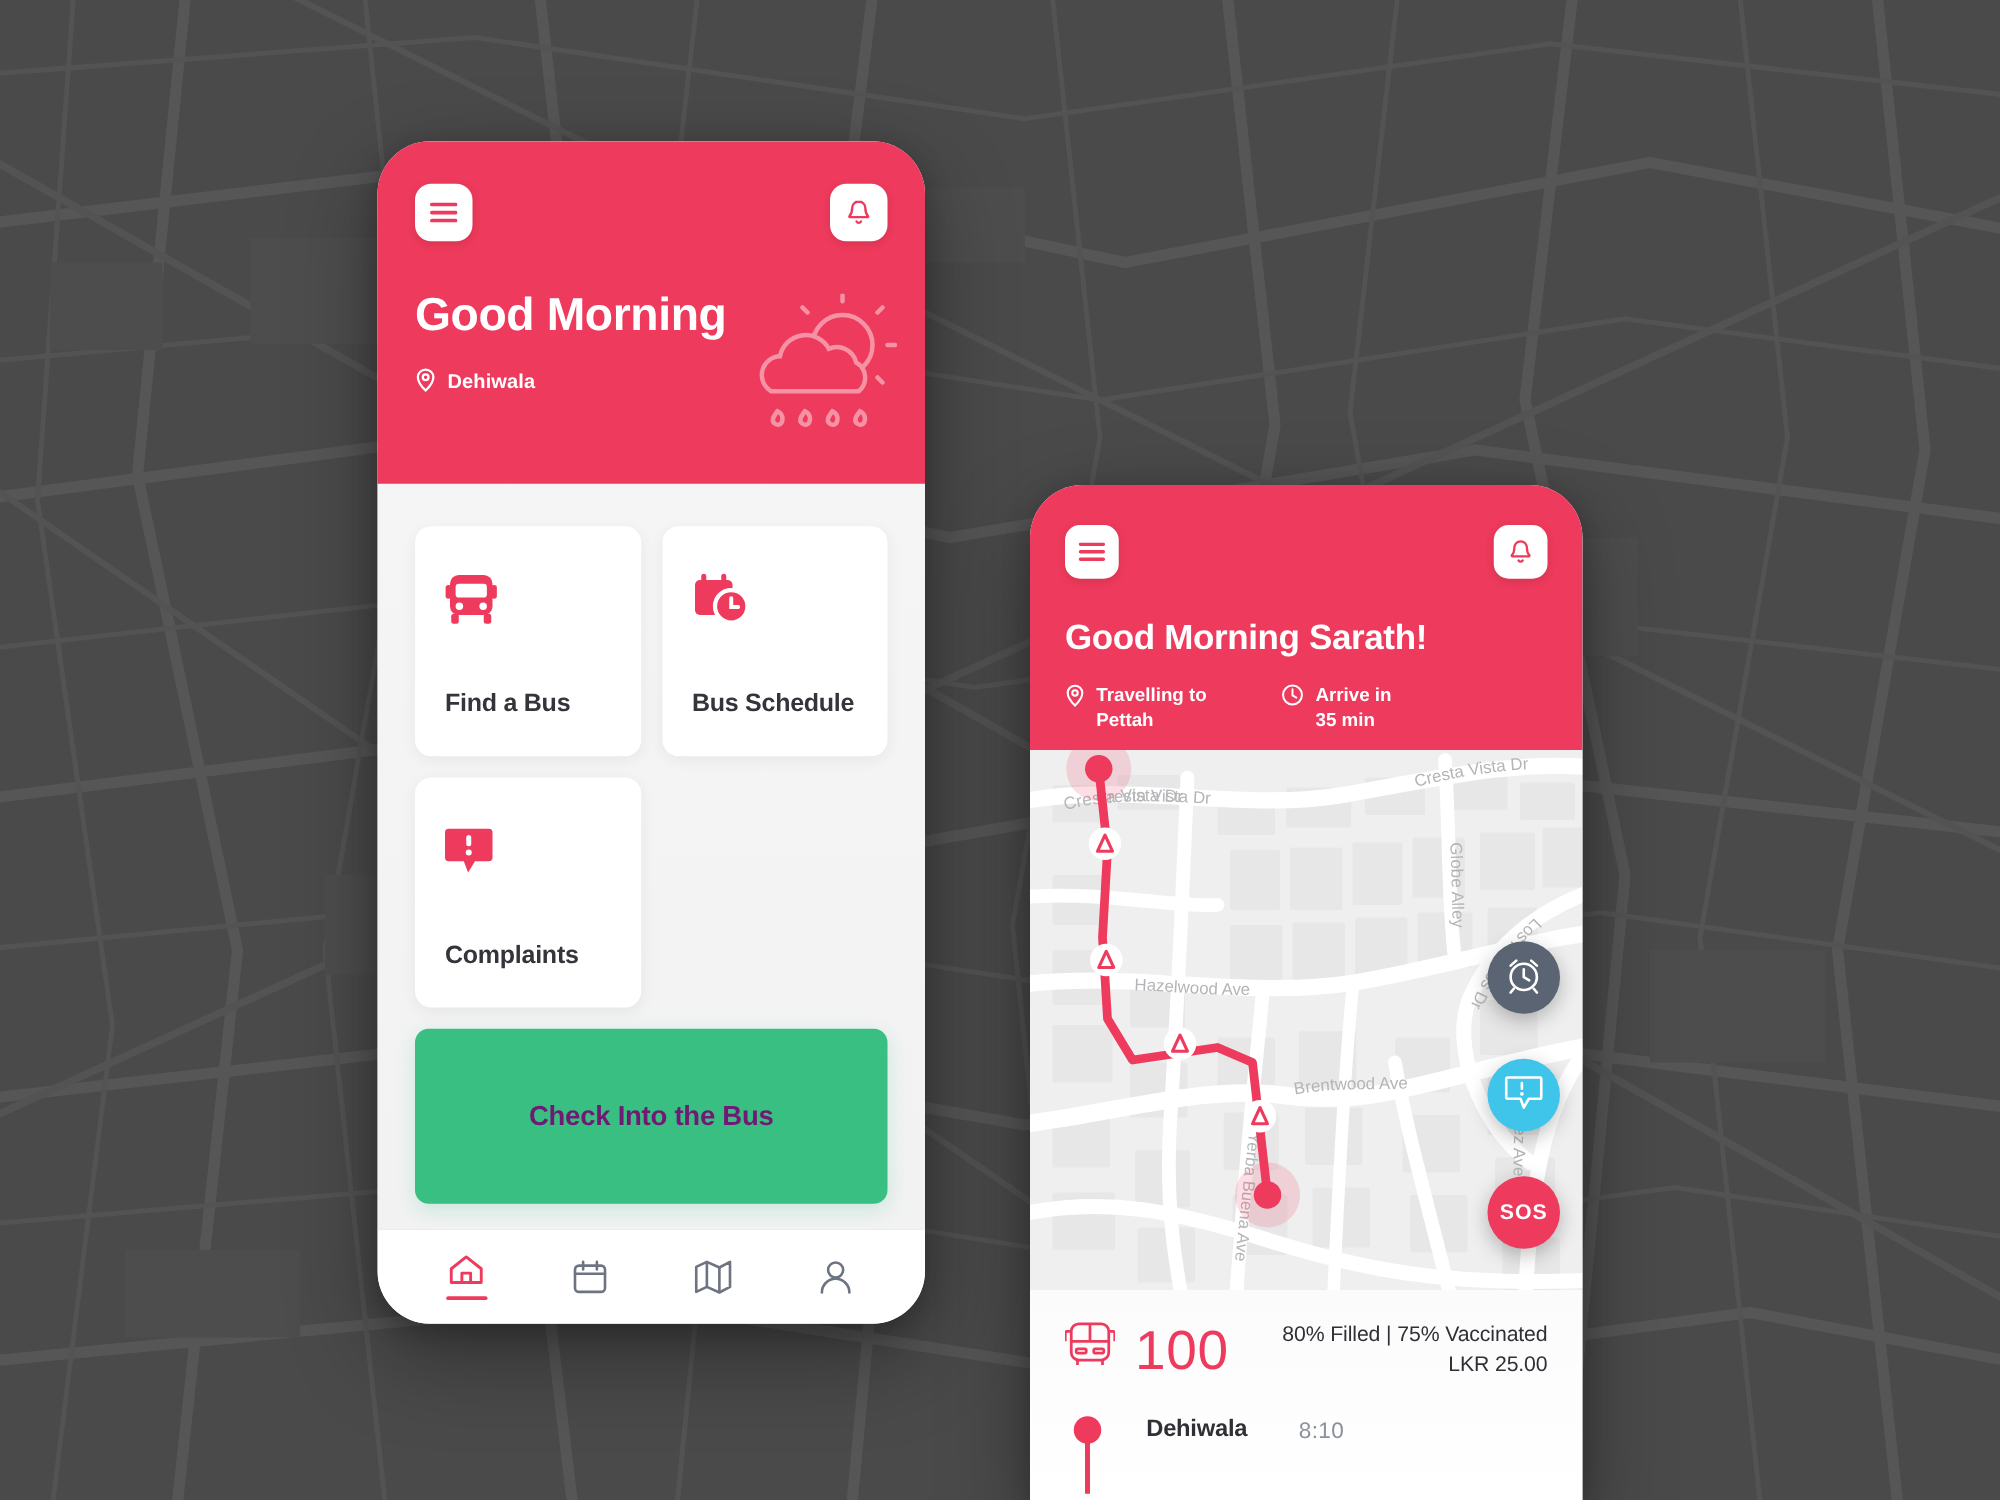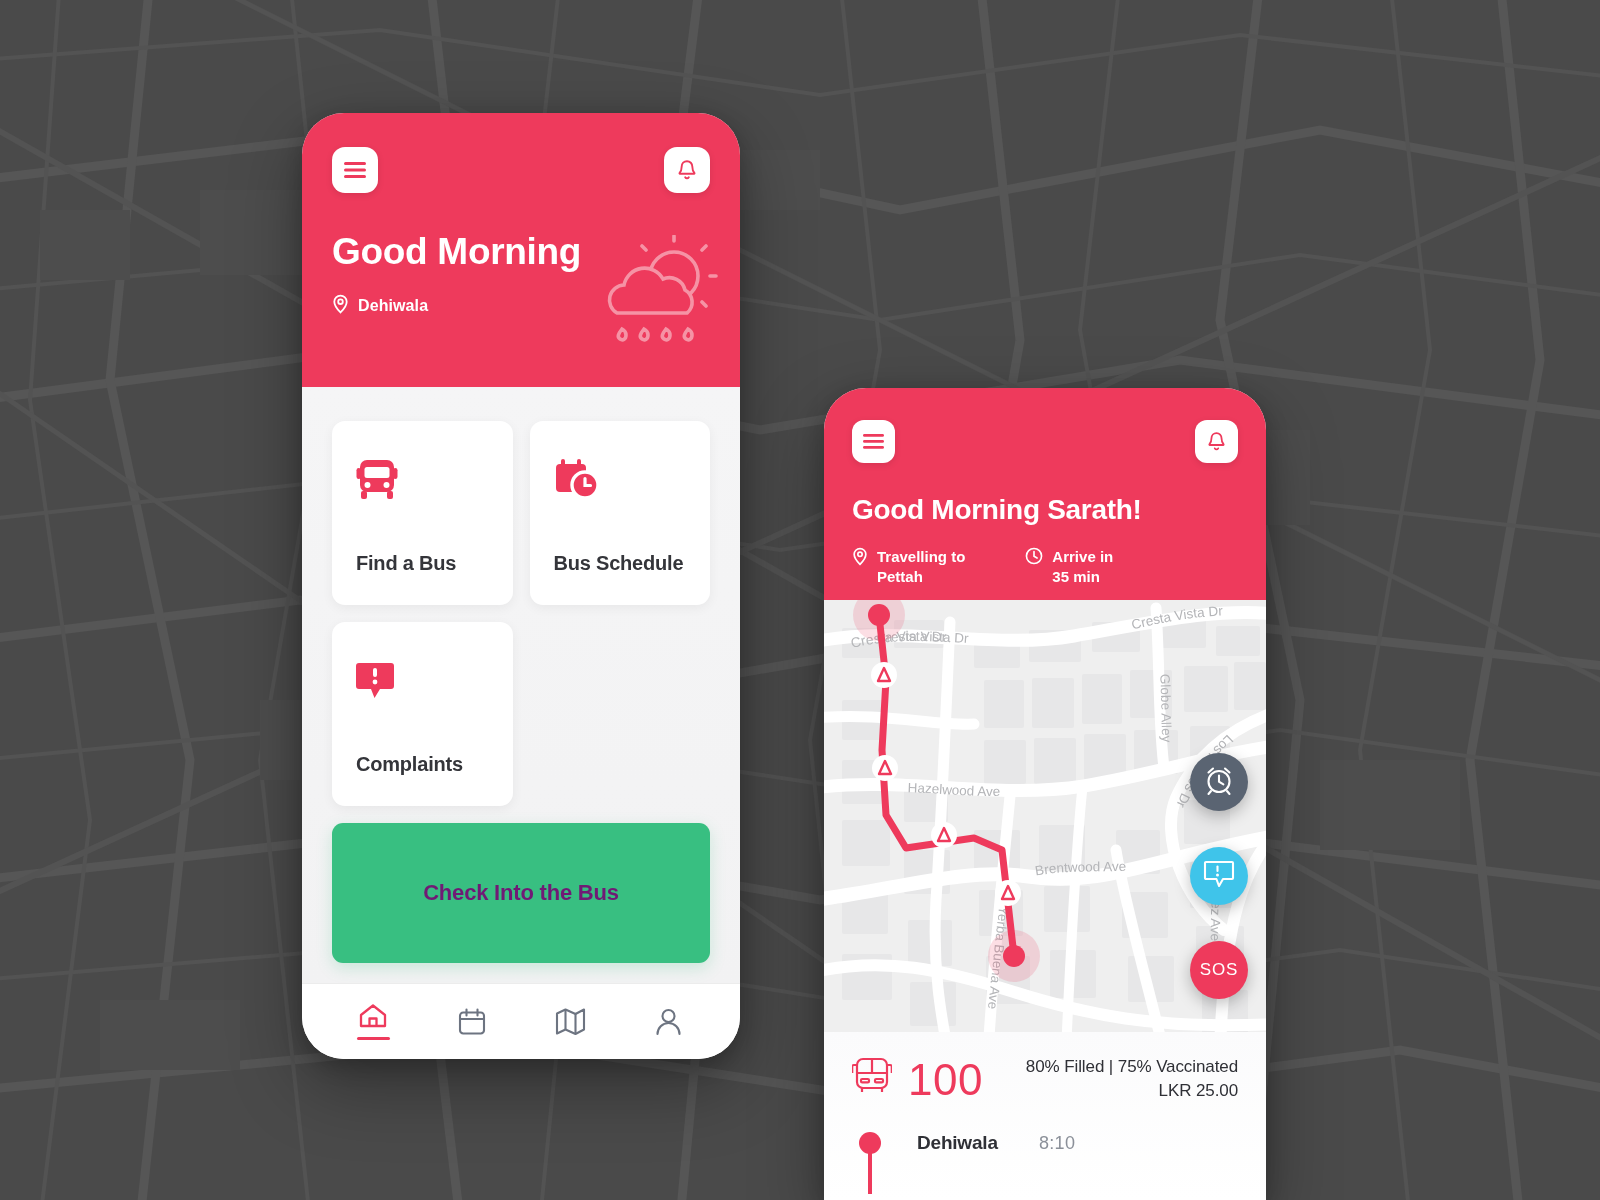--- a/index.html
+++ b/index.html
@@ -218,21 +218,21 @@
     display: flex;
     align-items: center;
     justify-content: center;
     box-shadow: 0 5px 16px rgba(0,0,0,0.26);
     cursor: pointer;
   }
   #fab-alarm { background: #5a6472; right: 18px; top: 153px; }
   #fab-complaint { background: #3fc4ea; right: 18px; top: 247px; }
   #fab-sos {
     background: #ee3a5c; right: 18px; top: 341px;
-    color: #ffffff; font-size: 17px; font-weight: normal; letter-spacing: 0.8px;
+    color: #ffffff; font-size: 17px; font-weight: bold; letter-spacing: 0.8px;
   }
 
   
   #bus-panel {
     flex: none;
     background: linear-gradient(180deg,#fbfbfc,#ffffff);
     padding: 24px 28px 0 28px;
     height: 168px;
   }
   #bus-row {

